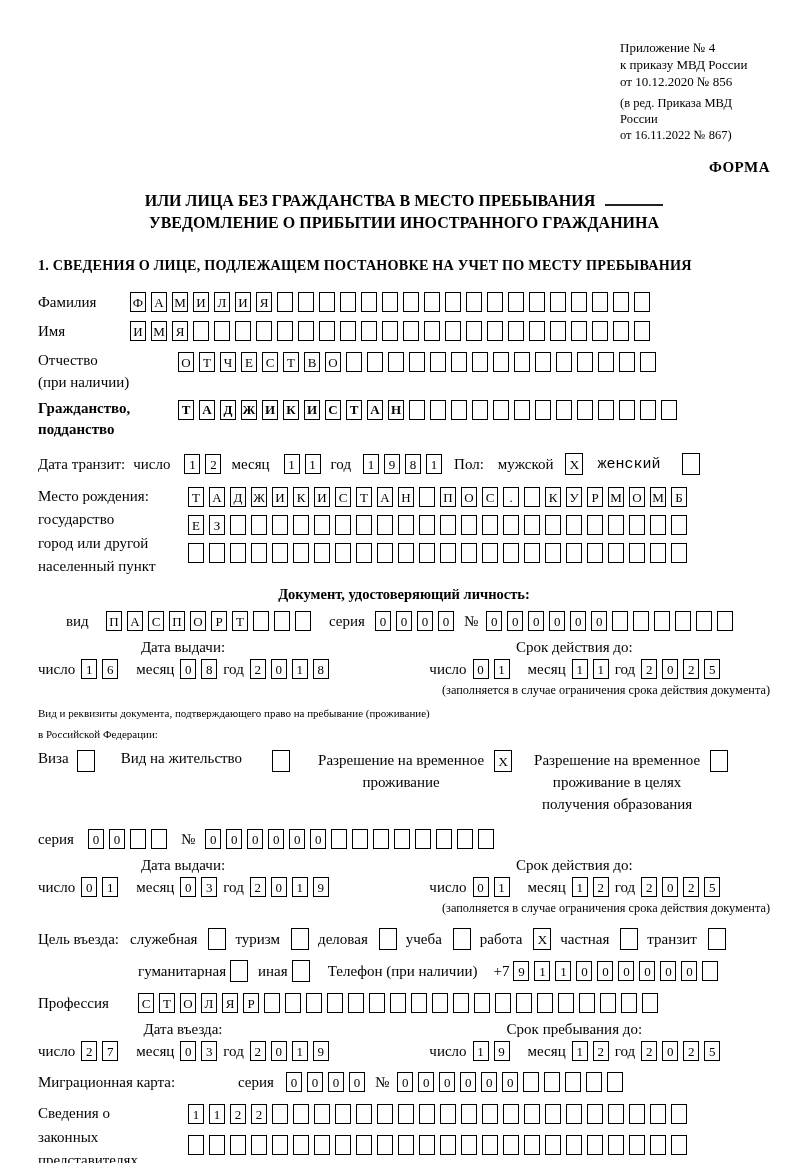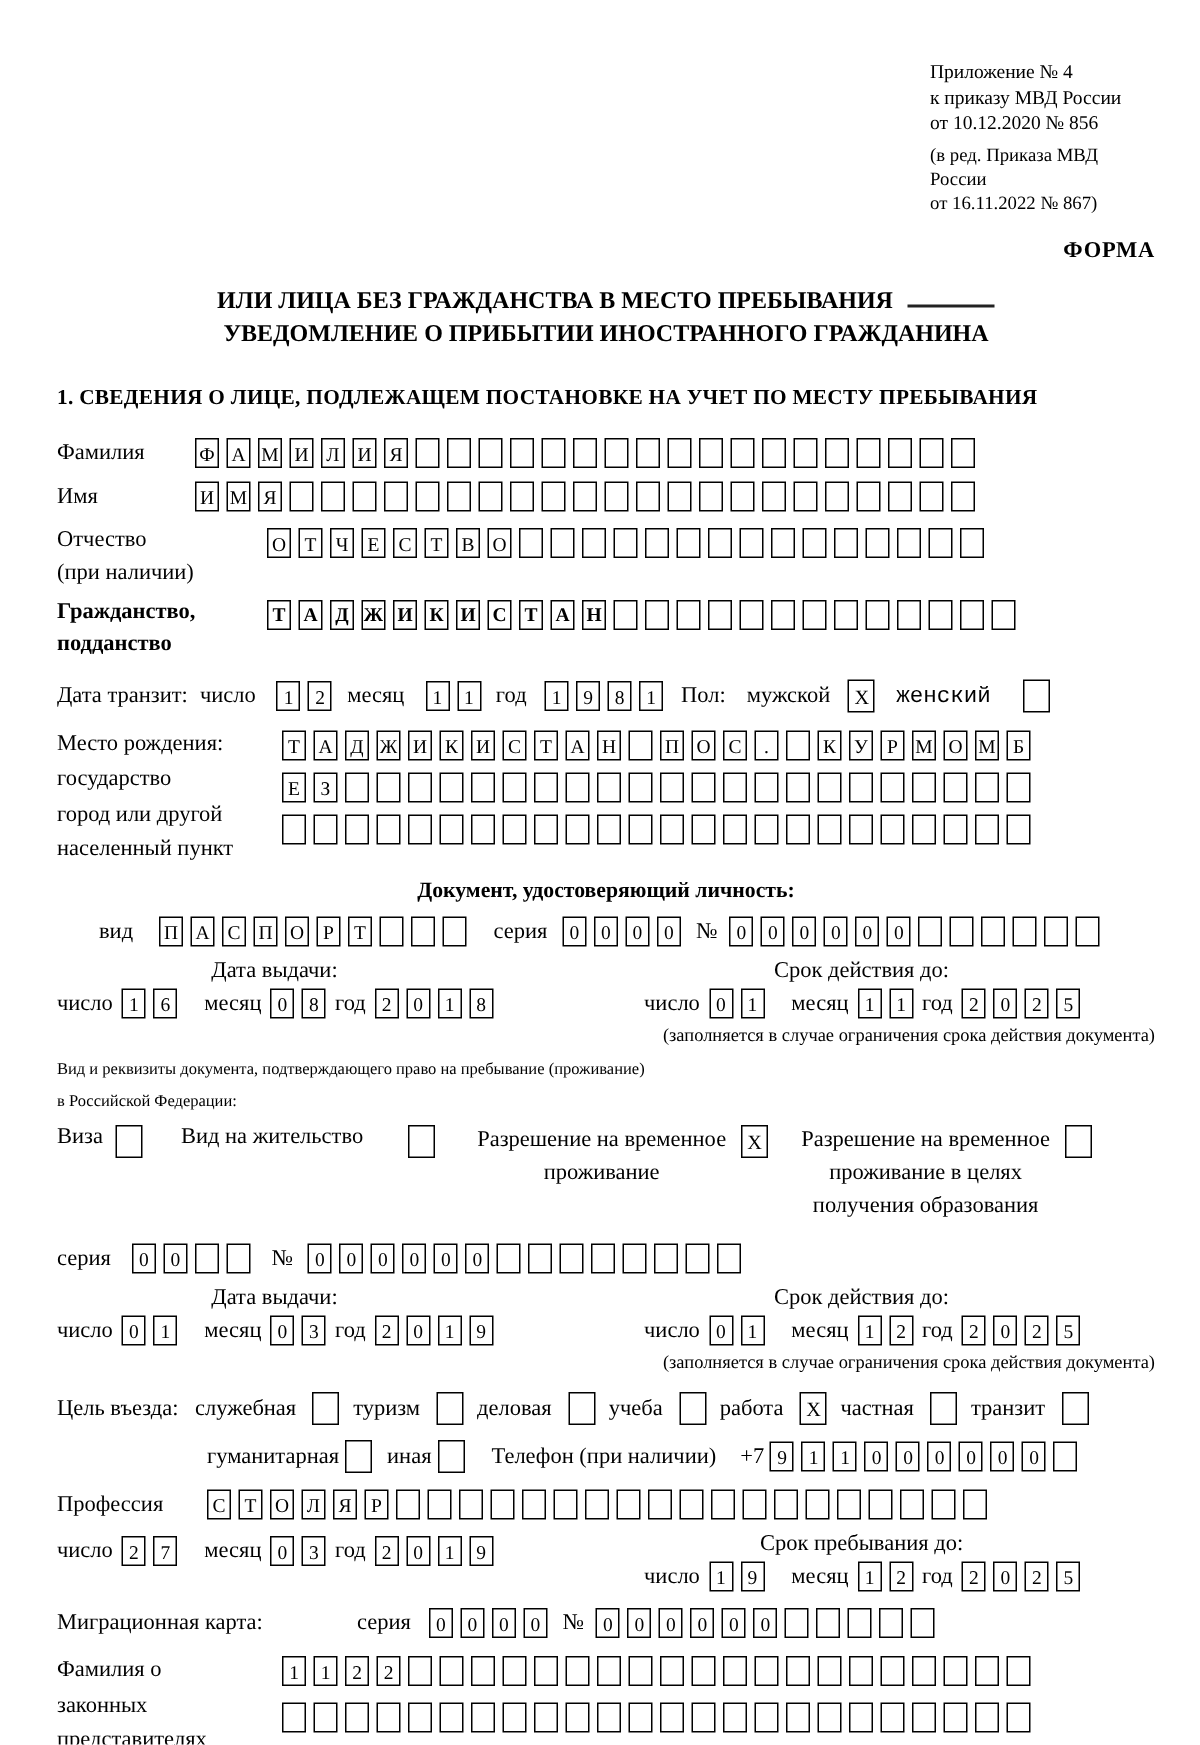--- a/index.html
+++ b/index.html
@@ -618,20 +618,21 @@
         <span class="cell"></span>
         <span class="cell"></span>
         <span class="cell"></span>
         <span class="cell"></span>
         <span class="cell"></span>
       </span>
   </div>
 
   <div class="date-pair">
     <div class="date-col">
+      <div class="date-head">Дата въезда:</div>
       <div class="date-line">
         <span class="lbl">число</span>
         <span class="cells">
             <span class="cell">2</span>
             <span class="cell">7</span>
           </span>
         <span class="gap"></span>
         <span class="lbl">месяц</span>
         <span class="cells">
             <span class="cell">0</span>
@@ -691,21 +692,21 @@
         <span class="cell"></span>
         <span class="cell"></span>
         <span class="cell"></span>
         <span class="cell"></span>
         <span class="cell"></span>
       </span>
   </div>
 
   <div class="reps">
     <div class="reps-labels">
-      <div>Фамилия о</div>
+      <div>Сведения о</div>
       <div>законных</div>
       <div>представителях</div>
 
     </div>
     <div>
       <div class="reps-rows">
         <span class="cells">
             <span class="cell">1</span>
             <span class="cell">1</span>
             <span class="cell">2</span>

